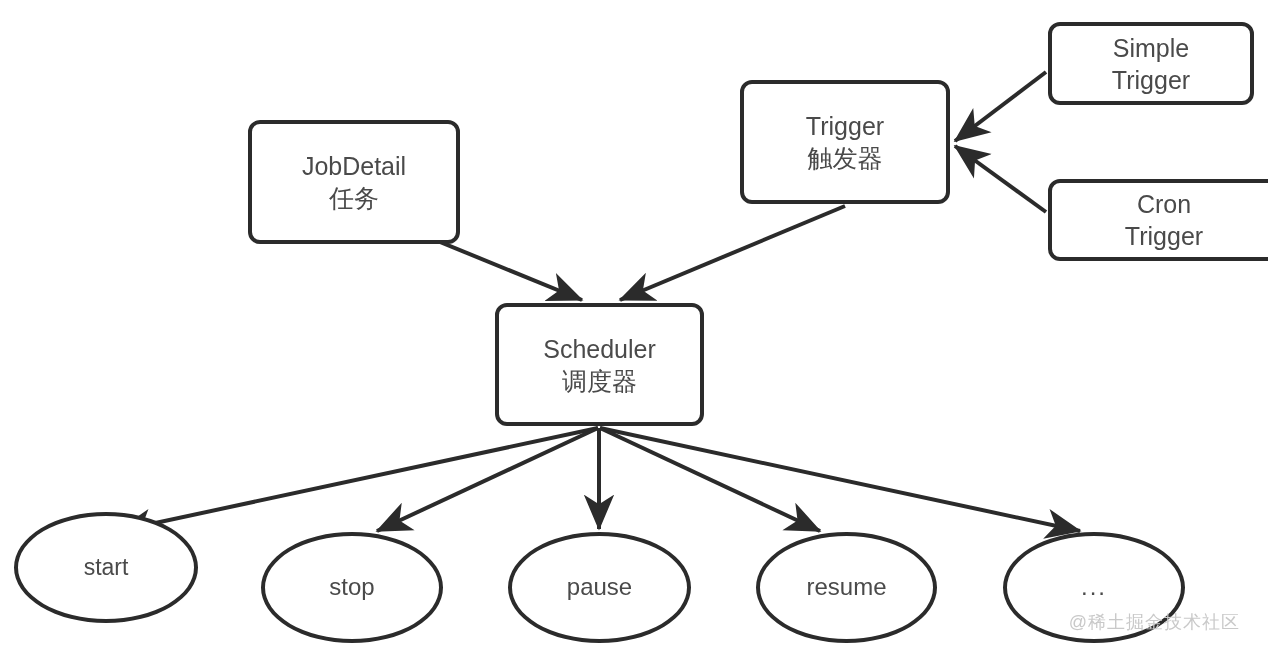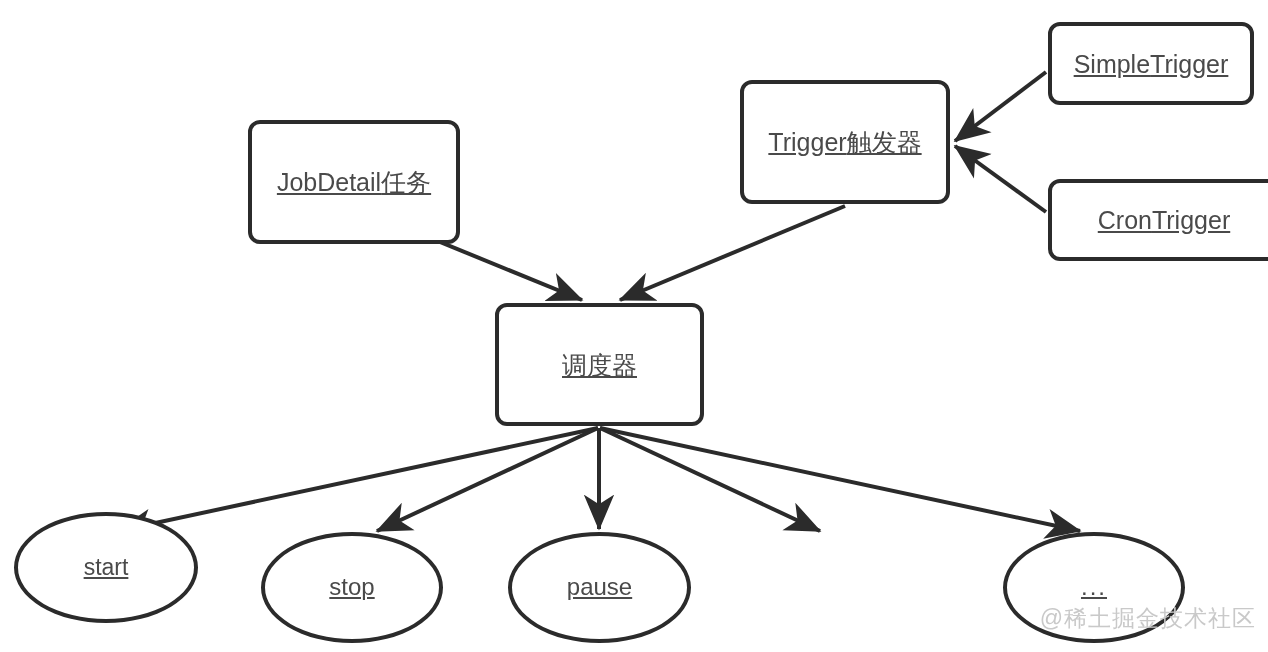--- a/index.html
+++ b/index.html
@@ -21,27 +21,27 @@
     position: absolute;
     left: 0;
     top: 0;
     width: 1268px;
     height: 652px;
   }
   .node {
     position: absolute;
     box-sizing: border-box;
     display: flex;
+    flex-direction: column;
     align-items: center;
     justify-content: center;
     color: #4a4a4a;
     text-align: right;
     line-height: 1.28;
     z-index: 3;
-    text-decoration: underline;
   }
   .rbox {
     border: 4px solid #2b2b2b;
     border-radius: 12px;
     background: #ffffff;
   }
   .ell {
     border: 4px solid #2b2b2b;
     border-radius: 50%;
     background: #ffffff;
@@ -57,23 +57,23 @@
   #node-scheduler  { left: 495px; top: 303px; width: 209px; height: 123px; font-size: 25px; }
 
   #node-start   { left: 14px;   top: 512px; width: 184px; height: 111px; font-size: 23px; }
   #node-stop    { left: 261px;  top: 532px; width: 182px; height: 111px; font-size: 24px; }
   #node-pause   { left: 508px;  top: 532px; width: 183px; height: 111px; font-size: 24px; }
   #node-resume  { left: 756px;  top: 532px; width: 181px; height: 111px; font-size: 24px; }
   #node-more    { left: 1003px; top: 532px; width: 182px; height: 111px; font-size: 24px; letter-spacing: 2px; }
 
   #watermark {
     position: absolute;
-    right: 12px;
+    right: 28px;
     bottom: 18px;
-    font-size: 23px;
+    font-size: 18px;
     color: #c9c9c9;
     letter-spacing: 1px;
     z-index: 5;
     white-space: nowrap;
   }
 </style>
 </head>
 <body>
 
 <div id="canvas">
@@ -118,35 +118,39 @@
     <span class="line1">Simple</span>
     <span class="line2">Trigger</span>
   </div>
 
   <div class="node rbox" id="node-cron">
     <span class="line1">Cron</span>
     <span class="line2">Trigger</span>
   </div>
 
   <div class="node rbox" id="node-scheduler">
+    <span class="line1">Scheduler</span>
     <span class="line2">调度器</span>
   </div>
 
   <div class="node ell" id="node-start">
     <span>start</span>
   </div>
 
   <div class="node ell" id="node-pause">
     <span>pause</span>
   </div>
 
   <div class="node ell" id="node-stop">
     <span>stop</span>
   </div>
 
+  <div class="node ell" id="node-resume">
+    <span>resume</span>
+  </div>
 
   <div class="node ell" id="node-more">
     <span>...</span>
   </div>
 
   <div id="watermark">@稀土掘金技术社区</div>
 
 </div>
 
 </body></html>

